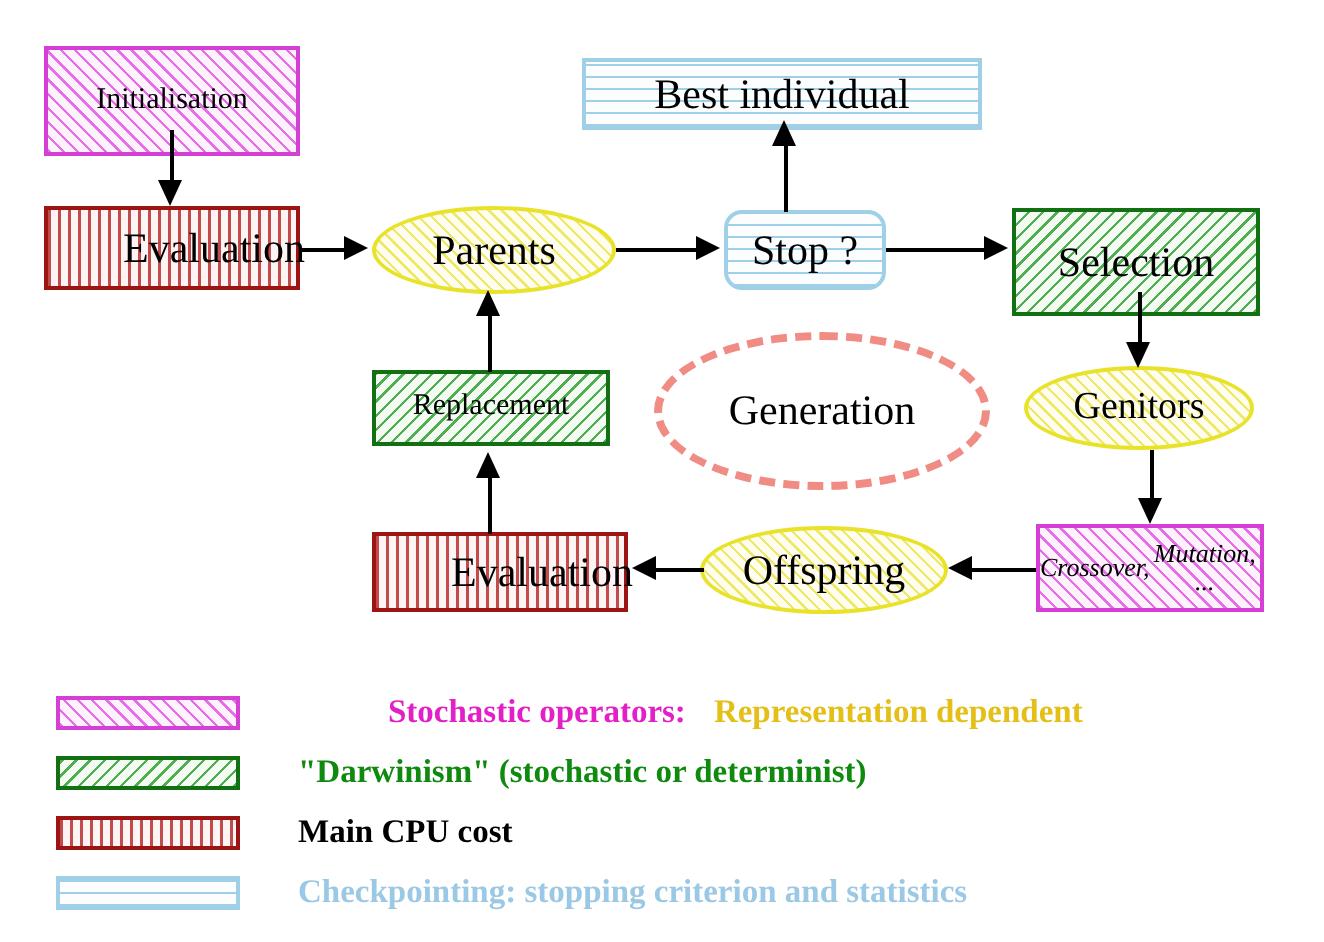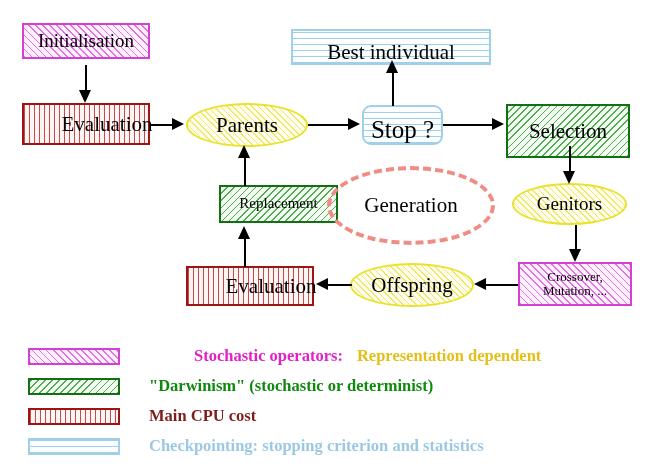--- a/index.html
+++ b/index.html
@@ -29,21 +29,20 @@
   .h-red{
     border:2px solid #9c1414;
     background-color:#fdf4f4;
     background-image:repeating-linear-gradient(90deg,#c44b4b 0 1.3px,rgba(255,255,255,0) 1.3px 5px);
     padding-left:42px;
   }
   .h-blue{
     border:2px solid #9fd0e8;
     background-color:#fbfdff;
     background-image:repeating-linear-gradient(0deg,#9fd0e8 0 1.2px,rgba(255,255,255,0) 1.2px 6px);
-    align-items:flex-end;
   }
   .h-yellow-ellipse{
     border:2px solid #e8e32a;
     border-radius:50%;
     background-color:#fffdf0;
     background-image:repeating-linear-gradient(45deg,#efe96a 0 1.2px,rgba(255,255,255,0) 1.2px 4.5px);
   }
   .rounded{border-radius:9px;}
   .dashed-ellipse{
     border:4px dashed #f08c84;
@@ -62,74 +61,74 @@
   .arrow-d{border-left:6px solid transparent;border-right:6px solid transparent;border-top:13px solid #000;}
 
   
   .legend{position:absolute;left:0;top:336px;width:662px;height:120px;}
   .legend-row{position:absolute;left:28px;height:22px;display:flex;align-items:center;}
   .swatch{width:92px;height:17px;box-sizing:border-box;flex:0 0 auto;}
   .legend-text{margin-left:29px;white-space:nowrap;font-size:16.5px;font-weight:bold;}
   .t-magenta{color:#e31fc8;}
   .t-gold{color:#e3bf17;}
   .t-green{color:#0f8a0f;}
-  .t-red{color:#7f1d1d;}
+  .t-red{color:#000000;}
   .t-blue{color:#9bc8e4;}
   .gap{display:inline-block;width:14px;}
 </style>
 </head>
 <body>
 
 <div id="stage">
 
-  <div class="node h-magenta" style="left:22px;top:23px;width:128px;height:36px;font-size:19px;">
+  <div class="node h-magenta" style="left:22px;top:23px;width:128px;height:55px;font-size:15px;">
     <span>Initialisation</span>
   </div>
 
   <div class="node h-red" style="left:22px;top:103px;width:128px;height:42px;font-size:21px;">
     <span>Evaluation</span>
   </div>
 
   <div class="node h-yellow-ellipse" style="left:186px;top:103px;width:122px;height:44px;font-size:21px;">
     <span>Parents</span>
   </div>
 
   <div class="node h-blue" style="left:291px;top:29px;width:200px;height:36px;font-size:21px;">
     <span>Best individual</span>
   </div>
 
-  <div class="node h-blue rounded" style="left:362px;top:105px;width:81px;height:40px;font-size:25px;">
+  <div class="node h-blue rounded" style="left:362px;top:105px;width:81px;height:40px;font-size:21px;">
     <span>Stop ?</span>
   </div>
 
   <div class="node h-green" style="left:506px;top:104px;width:124px;height:54px;font-size:21px;">
     <span>Selection</span>
   </div>
 
-  <div class="node h-green" style="left:186px;top:185px;width:119px;height:38px;font-size:15px;margin-left:33px;">
+  <div class="node h-green" style="left:186px;top:185px;width:119px;height:38px;font-size:15px;">
     <span>Replacement</span>
   </div>
 
   <div class="node dashed-ellipse" style="left:327px;top:166px;width:168px;height:79px;font-size:21px;">
     <span>Generation</span>
   </div>
 
   <div class="node h-yellow-ellipse" style="left:512px;top:183px;width:115px;height:42px;font-size:19px;">
     <span>Genitors</span>
   </div>
 
   <div class="node h-red" style="left:186px;top:266px;width:128px;height:40px;font-size:21px;">
     <span>Evaluation</span>
   </div>
 
   <div class="node h-yellow-ellipse" style="left:350px;top:263px;width:124px;height:44px;font-size:21px;">
     <span>Offspring</span>
   </div>
 
-  <div class="node h-magenta" style="left:518px;top:262px;width:114px;height:44px;font-size:13px;flex-direction:column;">
+  <div class="node h-magenta" style="left:518px;top:262px;width:114px;height:44px;font-size:13px;font-style:italic;">
     <span>Crossover,</span>
     <span>Mutation, ...</span>
   </div>
 
   <div class="line-v" style="left:85px;top:65px;height:28px;"></div>
   <div class="arrow arrow-d" style="left:79px;top:90px;"></div>
 
   <div class="line-h" style="left:150px;top:124px;width:24px;"></div>
   <div class="arrow arrow-r" style="left:172px;top:118px;"></div>
 

